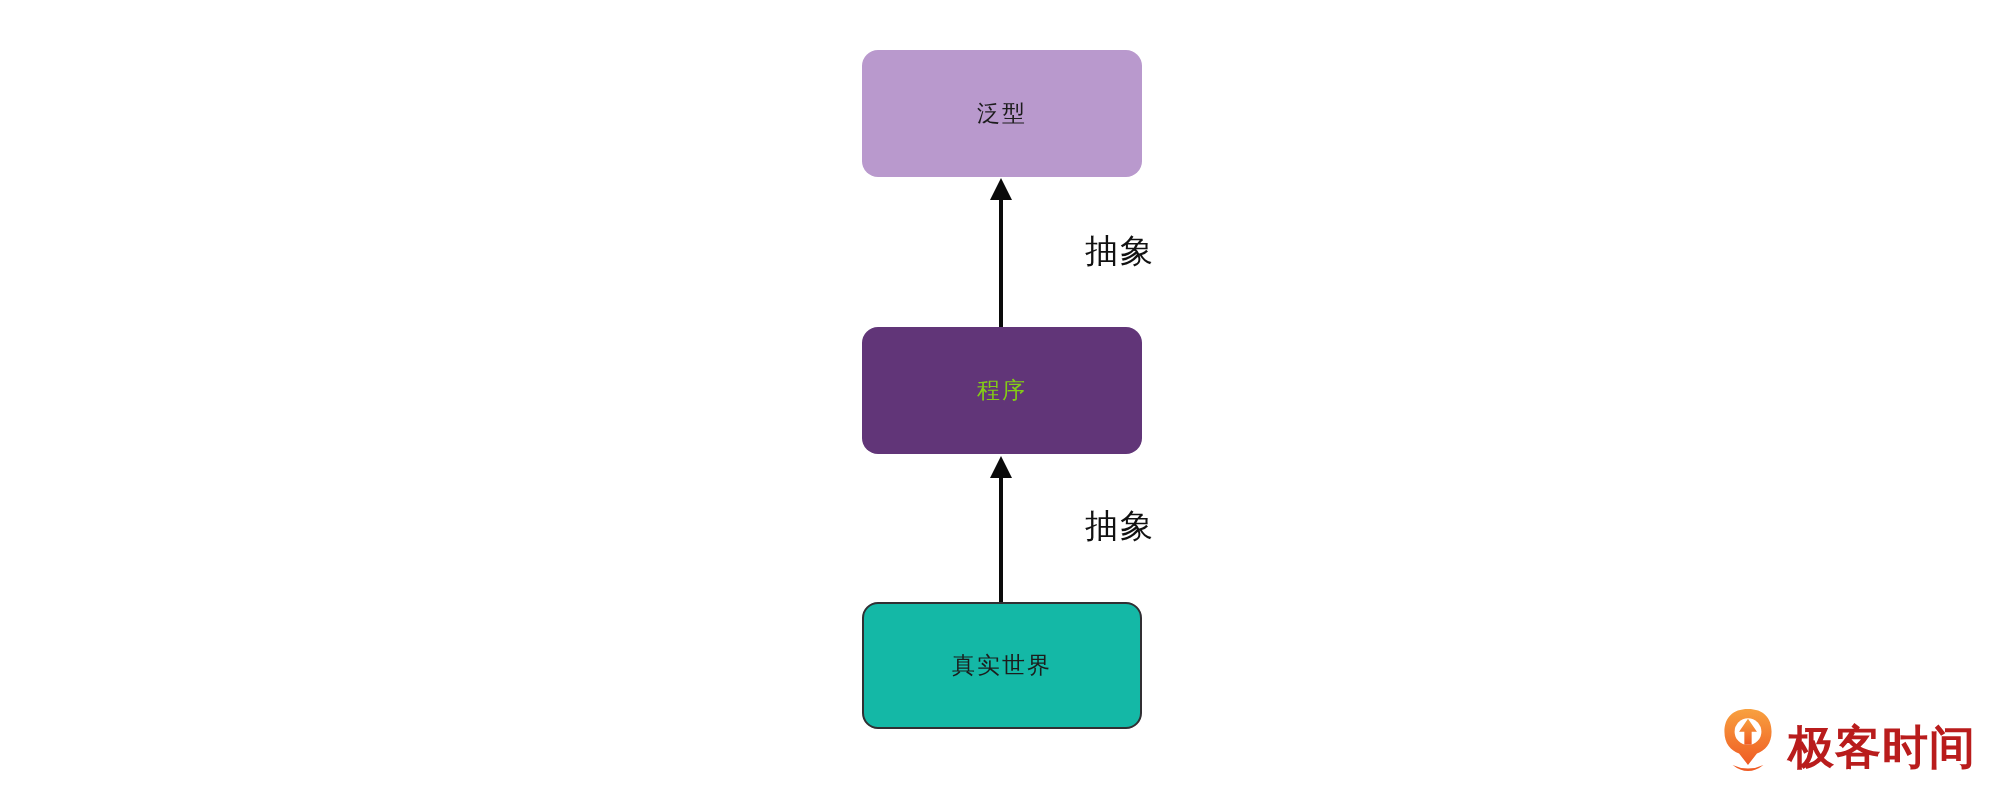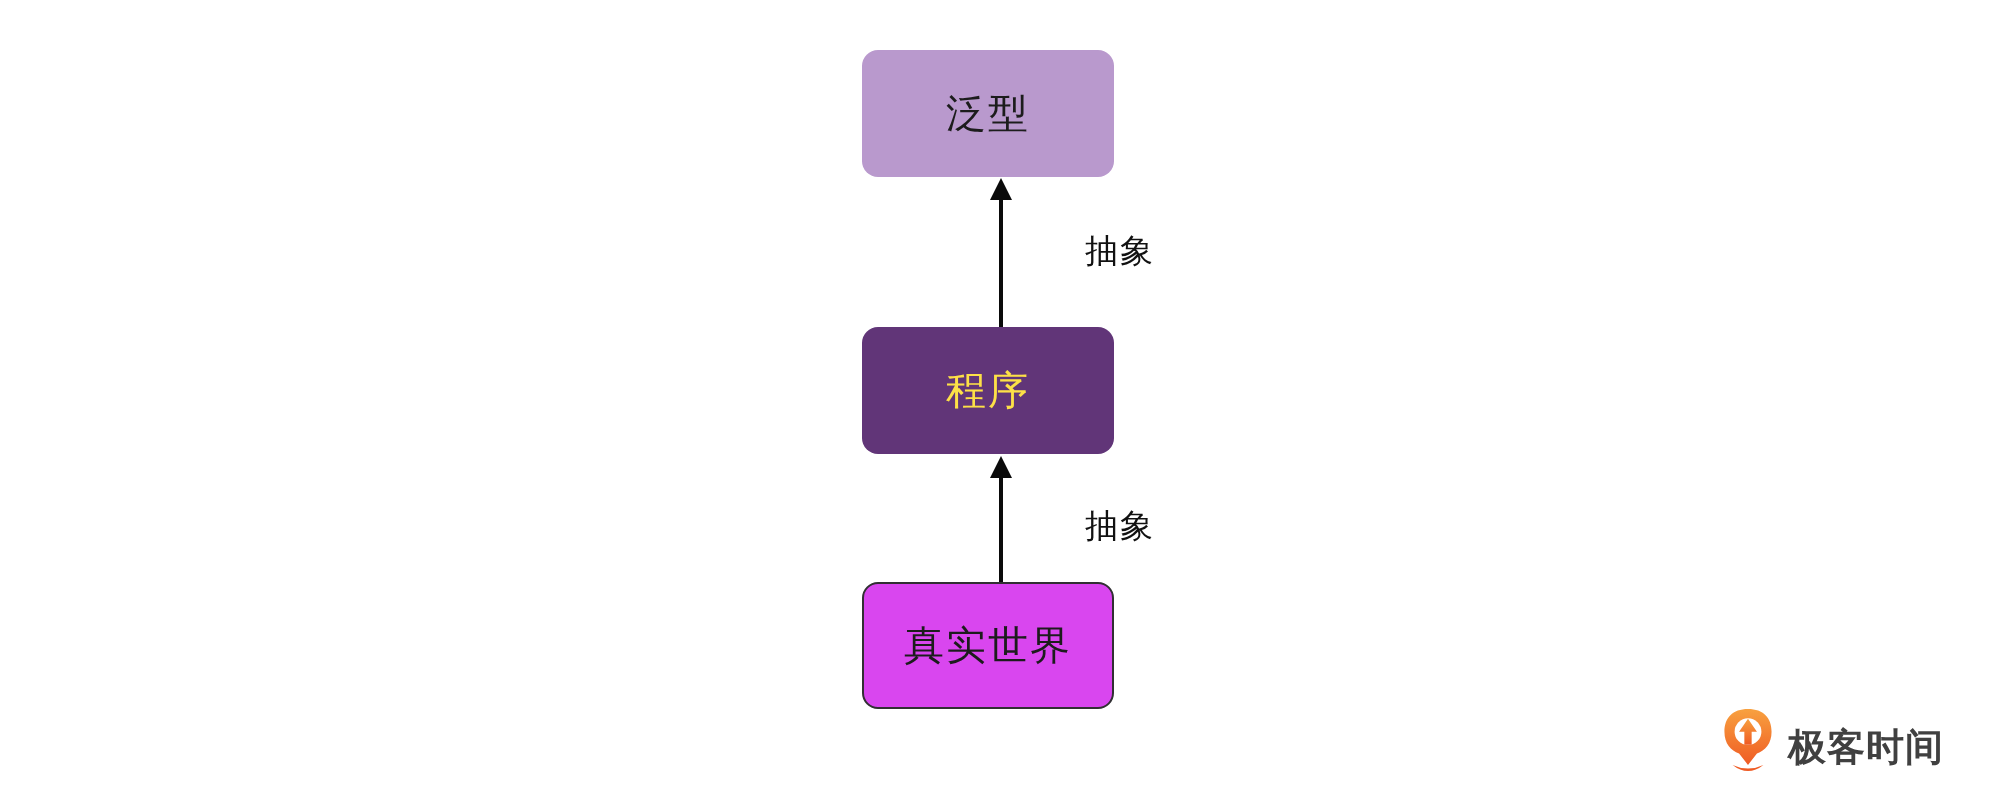--- a/index.html
+++ b/index.html
@@ -10,33 +10,33 @@
     width: 2000px;
     height: 797px;
     background: #ffffff;
     overflow: hidden;
   }
 
   
   .node {
     position: absolute;
     left: 862px;
-    width: 252px;
+    width: 280px;
     height: 127px;
     border-radius: 16px;
     display: flex;
     align-items: center;
     justify-content: center;
-    font-size: 40px;
+    font-size: 23px;
     letter-spacing: 2px;
     box-sizing: border-box;
   }
   .node-generics   { top: 50px;  background: #b999cd; color: #1c1c1c; }
-  .node-program    { top: 327px; background: #613578; color: #fde047; }
-  .node-real-world { top: 582px; background: #d946ef; color: #1c1c1c; border: 2px solid #312f33; text-align: right; }
+  .node-program    { top: 327px; background: #613578; color: #84cc16; }
+  .node-real-world { top: 602px; background: #14b8a6; color: #1c1c1c; border: 2px solid #312f33; text-align: right; }
 
   
   .arrow-shaft {
     position: absolute;
     left: 999px;
     width: 4px;
     background: #0a0a0a;
   }
   .arrow-shaft-1 { top: 196px; height: 131px; }
   .arrow-shaft-2 { top: 474px; height: 128px; }
@@ -69,23 +69,23 @@
   .logo {
     position: absolute;
     left: 1722px;
     top: 708px;
     display: flex;
     align-items: center;
     gap: 14px;
   }
   .logo-icon { display: block; }
   .logo-text {
-    font-size: 38px;
+    font-size: 46px;
     font-weight: 600;
-    color: #404040;
+    color: #b91c1c;
     letter-spacing: 1px;
     line-height: 1;
     padding-bottom: 6px;
     margin-top: 13px;
   }
 </style>
 </head>
 <body>
 
 <div class="canvas">

